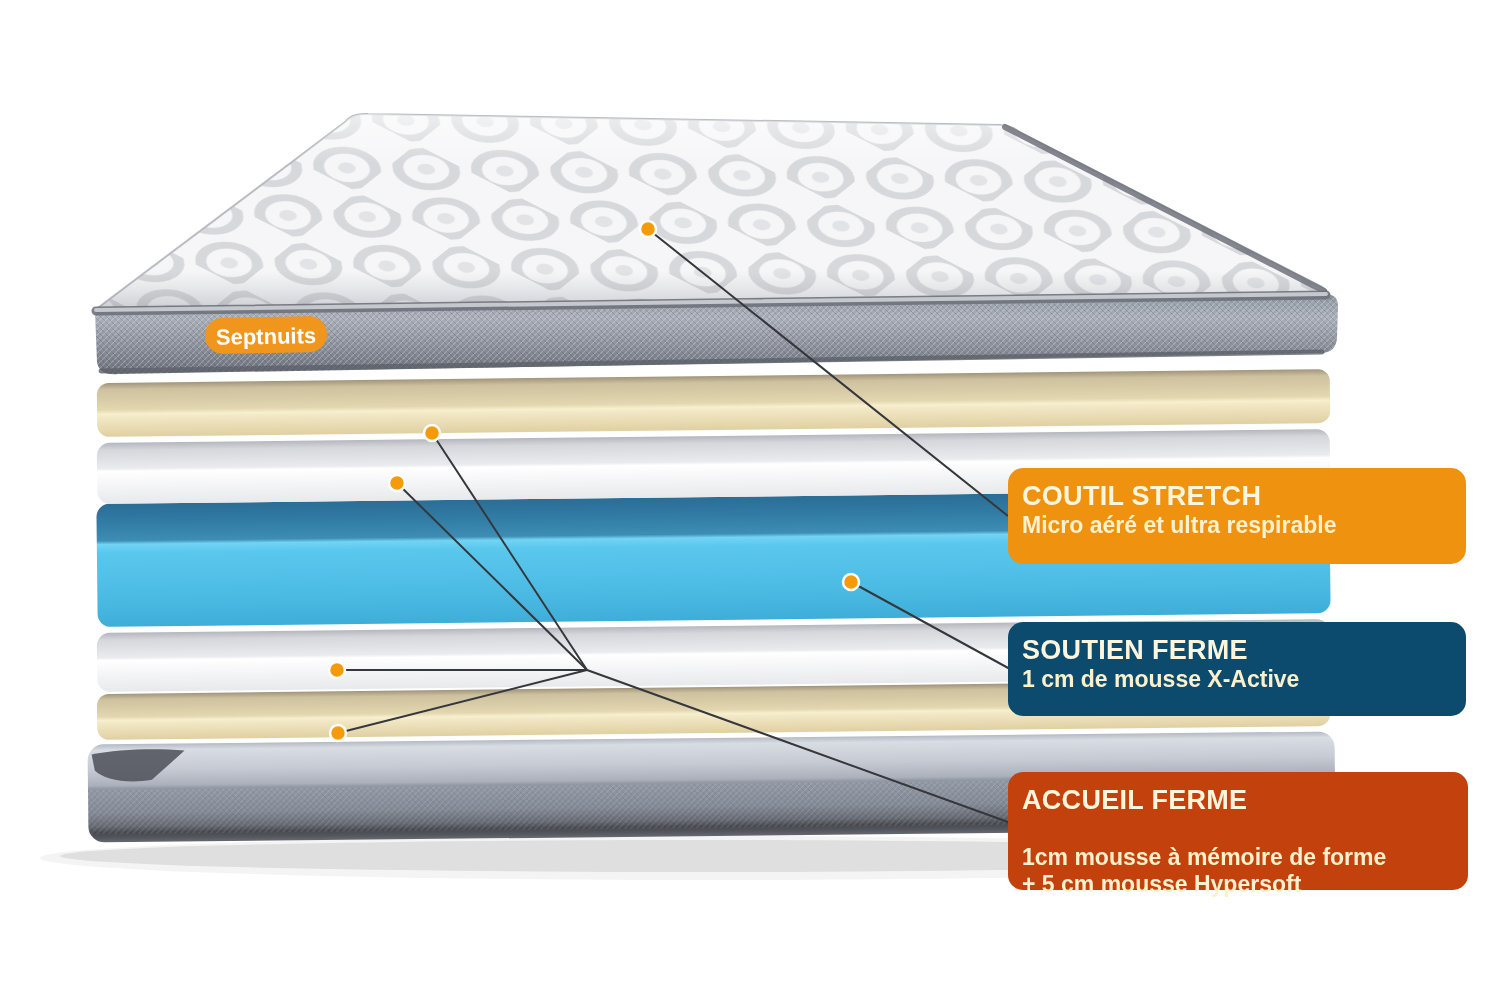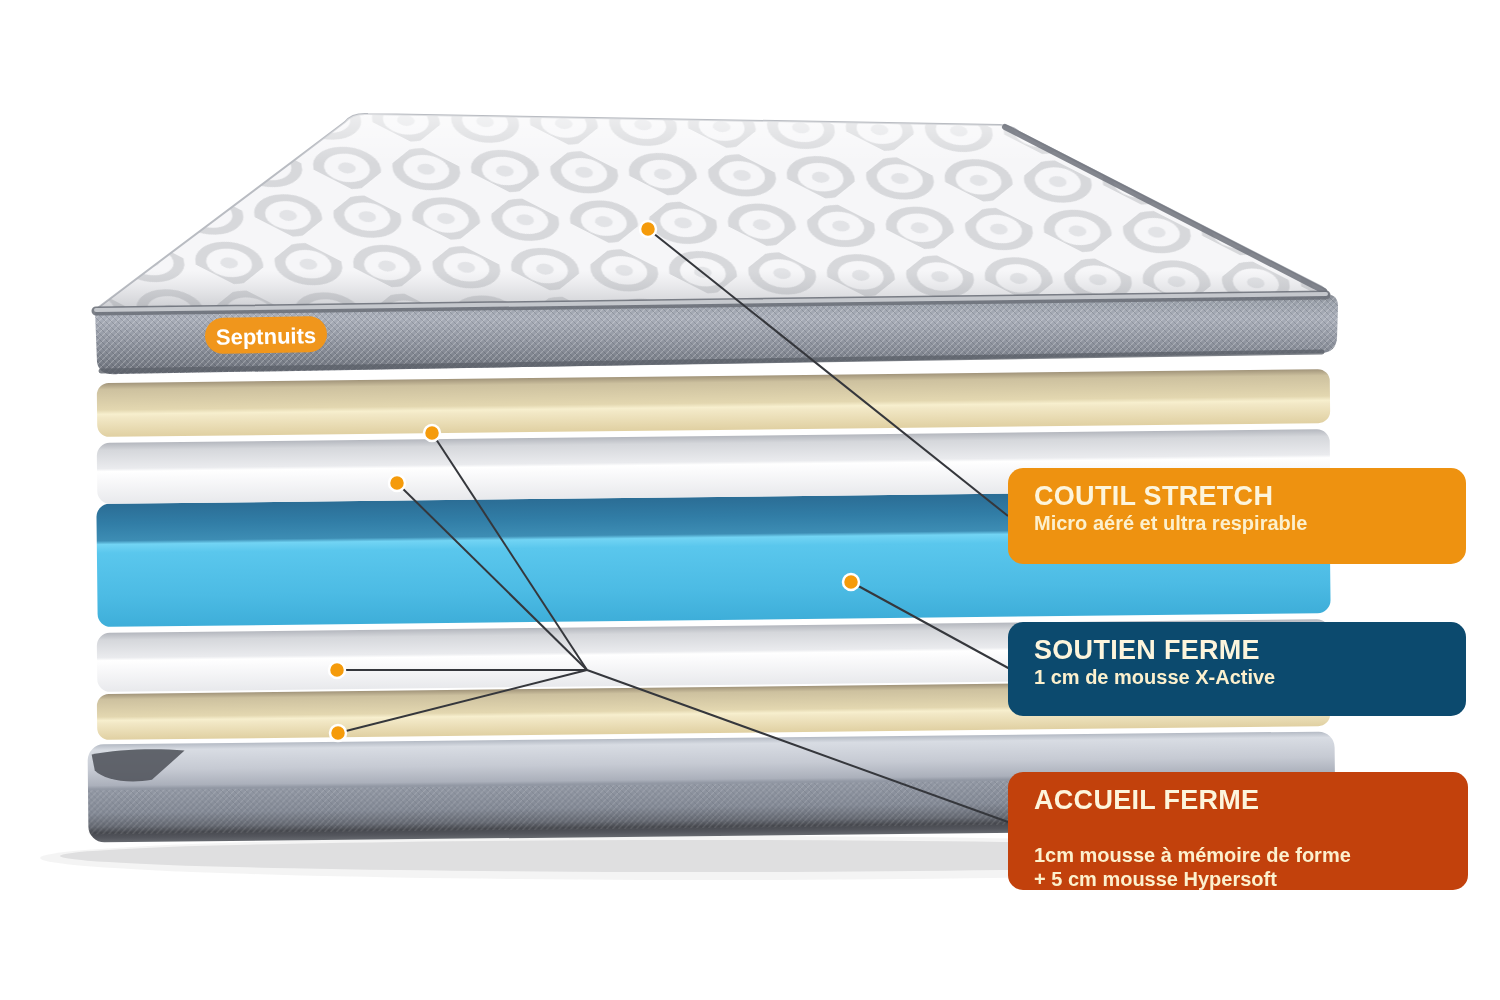--- a/index.html
+++ b/index.html
@@ -4,30 +4,30 @@
 <style>
   html,body{margin:0;padding:0;}
   body{
     width:1500px;height:1000px;background:#ffffff;position:relative;overflow:hidden;
     font-family:"Liberation Sans","DejaVu Sans",sans-serif;
   }
   .stage{position:absolute;left:0;top:0;width:1500px;height:1000px;}
   .stage svg{position:absolute;left:0;top:0;}
   .callout{
     position:absolute;border-radius:15px;box-sizing:border-box;
-    padding:13px 26px 10px 26px;color:#fdf5dc;
+    padding:13px 26px 10px 14px;color:#fdf5dc;
   }
   .callout-coutil {left:1008px;top:468px;width:458px;height:96px;}
   .callout-soutien{left:1008px;top:622px;width:458px;height:94px;}
   .callout-accueil{left:1008px;top:772px;width:460px;height:118px;}
   .callout-title{
     font-size:27px;font-weight:700;letter-spacing:.3px;line-height:1.15;white-space:nowrap;
   }
   .callout-sub{
-    font-size:20px;font-weight:700;line-height:1.18;white-space:nowrap;
+    font-size:23px;font-weight:700;line-height:1.18;white-space:nowrap;
   }
 </style>
 </head>
 <body>
 
 <div class="stage">
 
 <svg width="1500" height="1000" viewBox="0 0 1500 1000" xmlns="http://www.w3.org/2000/svg">
   <defs>
     <pattern id="quilt" width="110" height="95" patternUnits="userSpaceOnUse" patternTransform="matrix(0.9,0.46,-0.62,0.5,60,40)">

